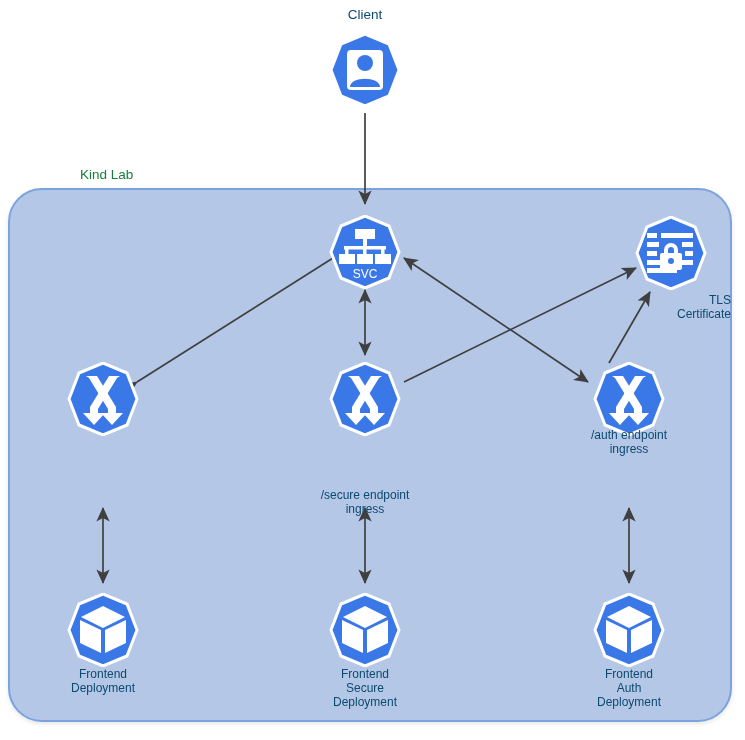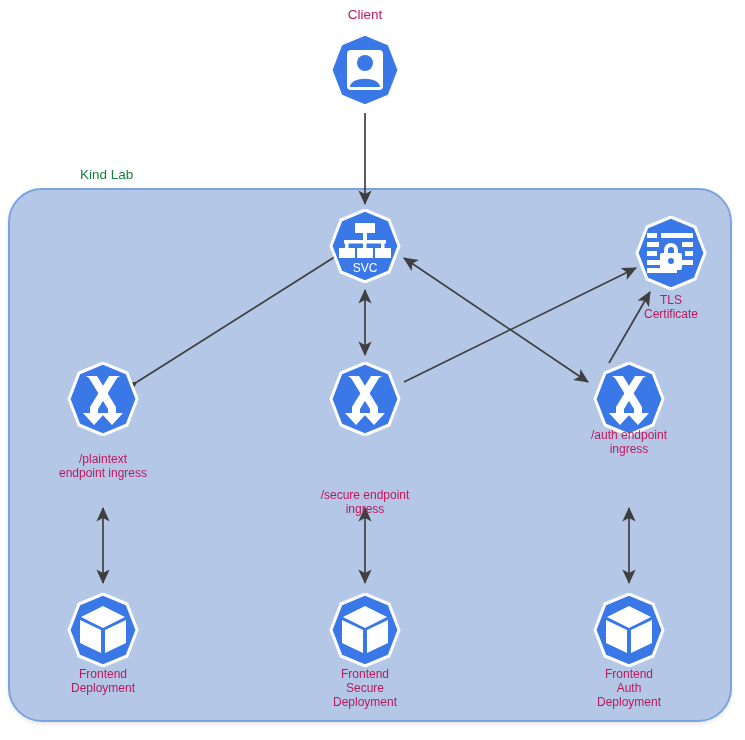--- a/index.html
+++ b/index.html
@@ -1,19 +1,19 @@
 <!DOCTYPE html>
 <html><head>
 <meta charset="utf-8">
 <style>
   html,body{margin:0;padding:0;background:#ffffff;}
   body{width:745px;height:740px;position:relative;overflow:hidden;
        font-family:"Liberation Sans", sans-serif;}
   #canvas{position:absolute;left:0;top:0;width:745px;height:740px;}
-  .lbl{position:absolute;text-align:center;color:#be185d;font-size:12px;
+  .lbl{position:absolute;text-align:center;color:#0c4a6e;font-size:12px;
        line-height:14px;white-space:pre-line;}
   .lbl.big{font-size:13.5px;}
   .node{position:absolute;width:74px;height:74px;}
   .node svg{display:block;width:74px;height:74px;}
   .zone-title{position:absolute;font-size:13.5px;color:#15803d;}
   svg.wires{position:absolute;left:0;top:0;width:745px;height:740px;
             pointer-events:none;}
 </style>
 </head>
 <body>
@@ -57,21 +57,21 @@
   <div class="lbl big" style="left:305px;top:8px;width:120px;">Client</div>
   <div class="node" style="left:328px;top:33px;">
     <svg viewBox="0 0 74 74">
       <polygon points="37,1 61,11 71,37 61,63 37,73 13,63 3,37 13,11" fill="#3b78e7" stroke="#ffffff" stroke-width="3"></polygon>
       <rect x="19" y="17" width="36" height="40" rx="4" fill="#ffffff"></rect>
       <circle cx="37" cy="30" r="8" fill="#3b78e7"></circle>
       <path d="M22 54 C22 43 52 43 52 54 z" fill="#3b78e7"></path>
     </svg>
   </div>
 
-  <div class="node" style="left:328px;top:209px;">
+  <div class="node" style="left:328px;top:215px;">
     <svg viewBox="0 0 74 74">
       <polygon points="37,1 61,11 71,37 61,63 37,73 13,63 3,37 13,11" fill="#3b78e7" stroke="#ffffff" stroke-width="3"></polygon>
       <rect x="27" y="14" width="20" height="10" fill="#ffffff"></rect>
       <rect x="35" y="24" width="4" height="8" fill="#ffffff"></rect>
       <rect x="16" y="31" width="42" height="3.5" fill="#ffffff"></rect>
       <rect x="17" y="34" width="3.5" height="6" fill="#ffffff"></rect>
       <rect x="35" y="34" width="3.5" height="6" fill="#ffffff"></rect>
       <rect x="53" y="34" width="3.5" height="6" fill="#ffffff"></rect>
       <rect x="11" y="39" width="16" height="10" fill="#ffffff"></rect>
       <rect x="29" y="39" width="16" height="10" fill="#ffffff"></rect>
@@ -90,32 +90,30 @@
       <rect x="13" y="35" width="10" height="5" fill="#ffffff"></rect>
       <rect x="51" y="35" width="8" height="5" fill="#ffffff"></rect>
       <rect x="13" y="44" width="13" height="5" fill="#ffffff"></rect>
       <rect x="47" y="44" width="12" height="5" fill="#ffffff"></rect>
       <rect x="13" y="52" width="30" height="5" fill="#ffffff"></rect>
       <path d="M30 34 a7 7 0 0 1 14 0 v4 h-4 v-4 a3 3 0 0 0 -6 0 v4 h-4 z" fill="#ffffff"></path>
       <rect x="26" y="37" width="22" height="17" rx="2" fill="#ffffff"></rect>
       <circle cx="37" cy="45" r="3" fill="#3b78e7"></circle>
     </svg>
   </div>
-  <div class="lbl" style="left:611px;top:293px;width:120px;">TLS
+  <div class="lbl" style="left:611px;top:293px;width:120px;text-align:right;">TLS
 Certificate</div>
 
   <div class="node" style="left:66px;top:362px;">
     <svg viewBox="0 0 74 74">
       <polygon points="37,1 61,11 71,37 61,63 37,73 13,63 3,37 13,11" fill="#3b78e7" stroke="#ffffff" stroke-width="3"></polygon>
       <path d="M20 14 h11 l19 31 v6 h7 l-11 12 -11 -12 h7 v-4 l-19 -31 z" fill="#ffffff"></path>
       <path d="M54 14 h-11 l-19 31 v6 h-7 l11 12 11 -12 h-7 v-4 l19 -31 z" fill="#ffffff"></path>
     </svg>
   </div>
-  <div class="lbl" style="left:33px;top:452px;width:140px;">/plaintext
-endpoint ingress</div>
 
   <div class="node" style="left:328px;top:362px;">
     <svg viewBox="0 0 74 74">
       <polygon points="37,1 61,11 71,37 61,63 37,73 13,63 3,37 13,11" fill="#3b78e7" stroke="#ffffff" stroke-width="3"></polygon>
       <path d="M20 14 h11 l19 31 v6 h7 l-11 12 -11 -12 h7 v-4 l-19 -31 z" fill="#ffffff"></path>
       <path d="M54 14 h-11 l-19 31 v6 h-7 l11 12 11 -12 h-7 v-4 l19 -31 z" fill="#ffffff"></path>
     </svg>
   </div>
   <div class="lbl" style="left:295px;top:452px;width:140px;margin-top:36px;">/secure endpoint
 ingress</div>

